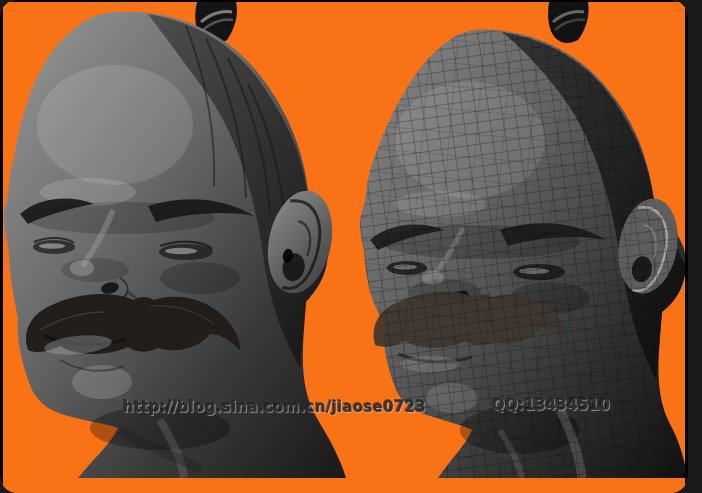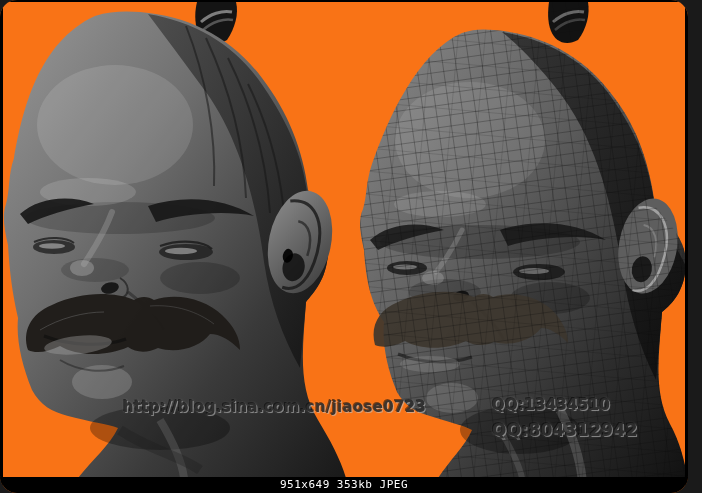--- a/index.html
+++ b/index.html
@@ -205,20 +205,16 @@
              L438,478 C450,460 465,446 472,430 C463,425 448,422 430,416 C415,412 404,405 397,392
              C387,368 382,344 384,322 C372,304 366,284 364,250 C360,233 358,220 363,209
              C367,196 366,181 372,164 C388,118 418,52 462,33 C473,29 483,29 494,30 Z"></path>
         <path fill="url(#wireA)" opacity=".5" d="M549,2 C556,0 580,0 588,2 C590,14 587,28 578,40 C565,47 555,41 551,31 C547,21 548,10 549,2 Z"></path>
       </g>
     </g>
   </svg>
 
   <div class="wm wm-url">http://blog.sina.com.cn/jiaose0723</div>
   <div class="wm wm-qq1">QQ:13434510</div>
-  <div class="wm wm-qq2">QQ:804312942</div>
-
-  <div class="status-bar">
-    <span class="status-text">951x649 353kb JPEG</span>
-  </div>
+
 
   <div class="frame"></div>
 </div>
 
 </body></html>

